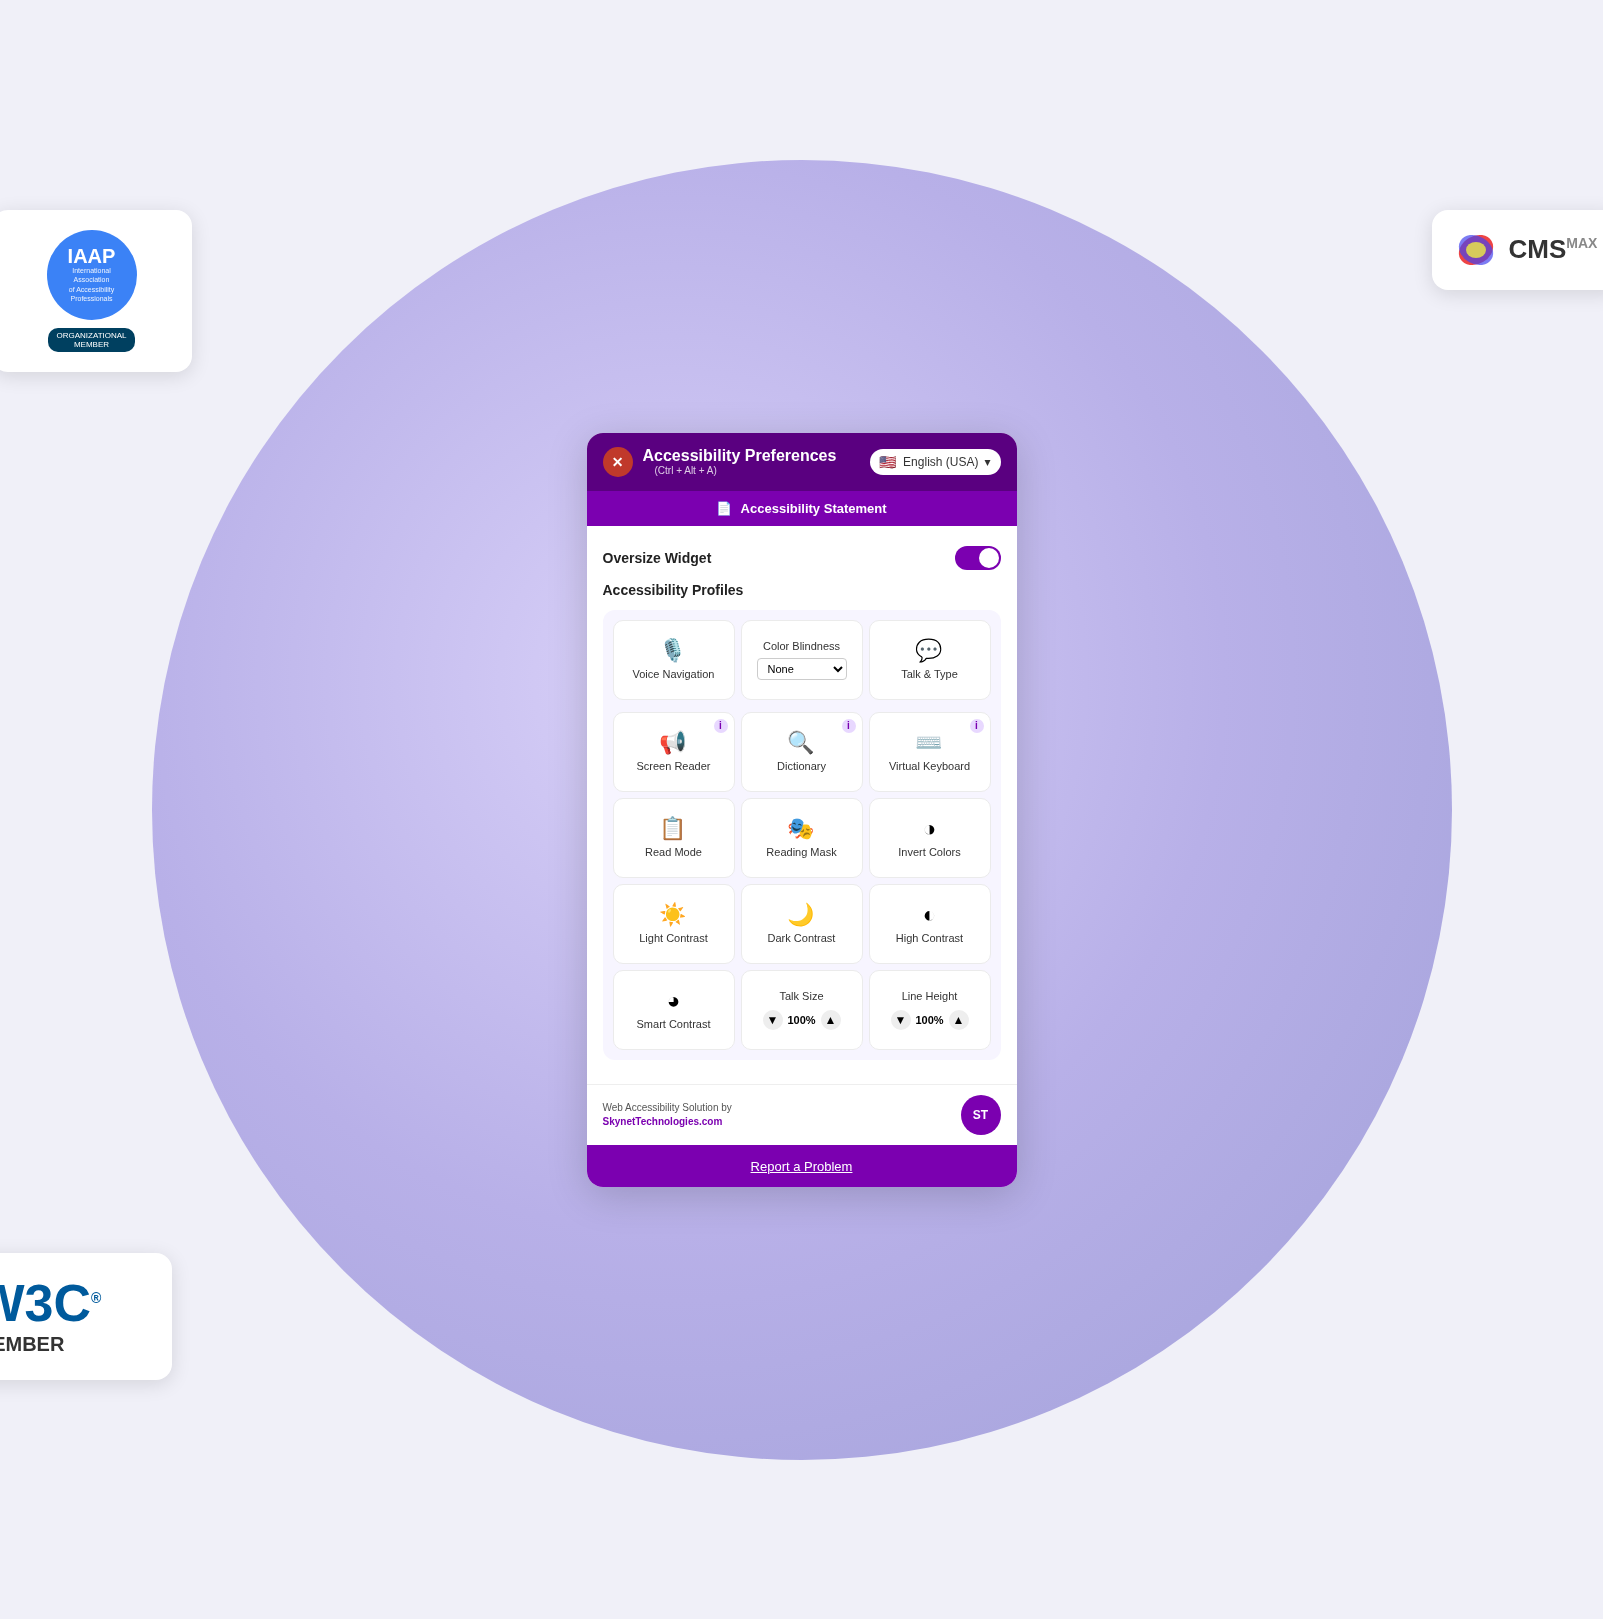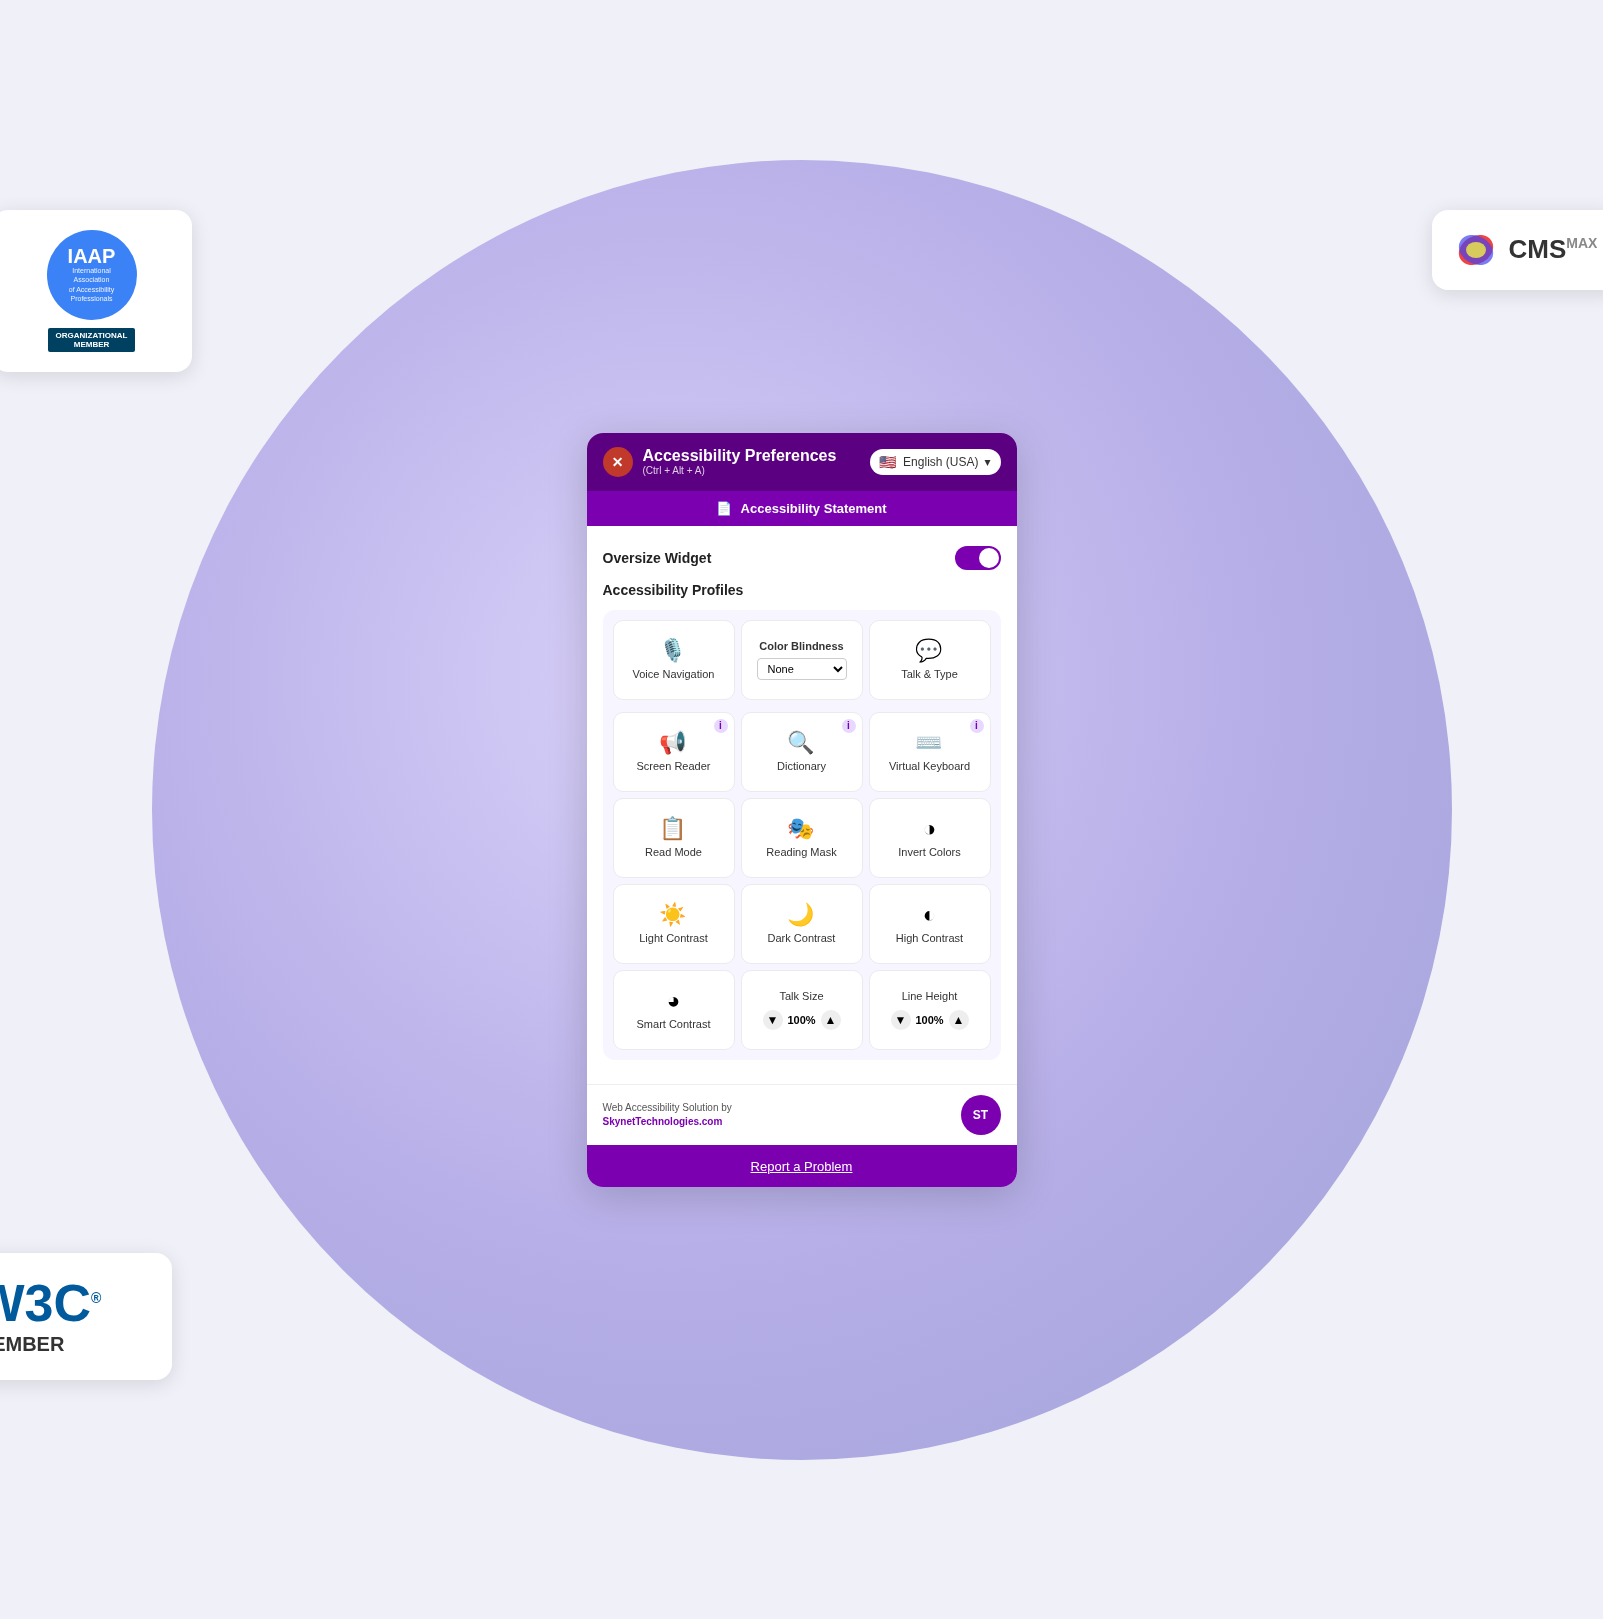--- a/index.html
+++ b/index.html
@@ -72,20 +72,21 @@
     }
     .header-title-main {
       font-size: 16px;
       font-weight: bold;
       display: block;
     }
     .header-title-sub {
       font-size: 10px;
       opacity: 0.8;
       display: block;
+      margin-left: 12px;
     }
     .lang-btn {
       background: white;
       border-radius: 20px;
       padding: 5px 10px;
       display: flex;
       align-items: center;
       gap: 6px;
       cursor: pointer;
       font-size: 12px;
@@ -217,21 +218,21 @@
       display: flex;
       flex-direction: column;
       align-items: center;
       justify-content: center;
       padding: 12px 8px;
       gap: 6px;
     }
     .color-blindness-label-text {
       font-size: 11px;
       color: #333;
-      font-weight: 700;
+      font-weight: 400;
       text-align: center;
     }
     .cb-select {
       width: 90px;
       padding: 3px 6px;
       border: 1px solid #ccc;
       border-radius: 4px;
       font-size: 11px;
       background: white;
     }
@@ -314,24 +315,24 @@
       font-weight: 900;
       line-height: 1;
     }
     .iaap-sub {
       font-size: 7px;
       line-height: 1.3;
       opacity: 0.9;
     }
     .iaap-org {
       background: #004060;
-      border-radius: 2px;
+      border-radius: 10px;
       padding: 3px 8px;
       font-size: 8px;
-      font-weight: bold;
+      font-weight: normal;
       color: white;
       text-align: center;
     }
 
     
     .w3c-badge {
       position: absolute;
       left: -200px;
       bottom: 80px;
       z-index: 20;

